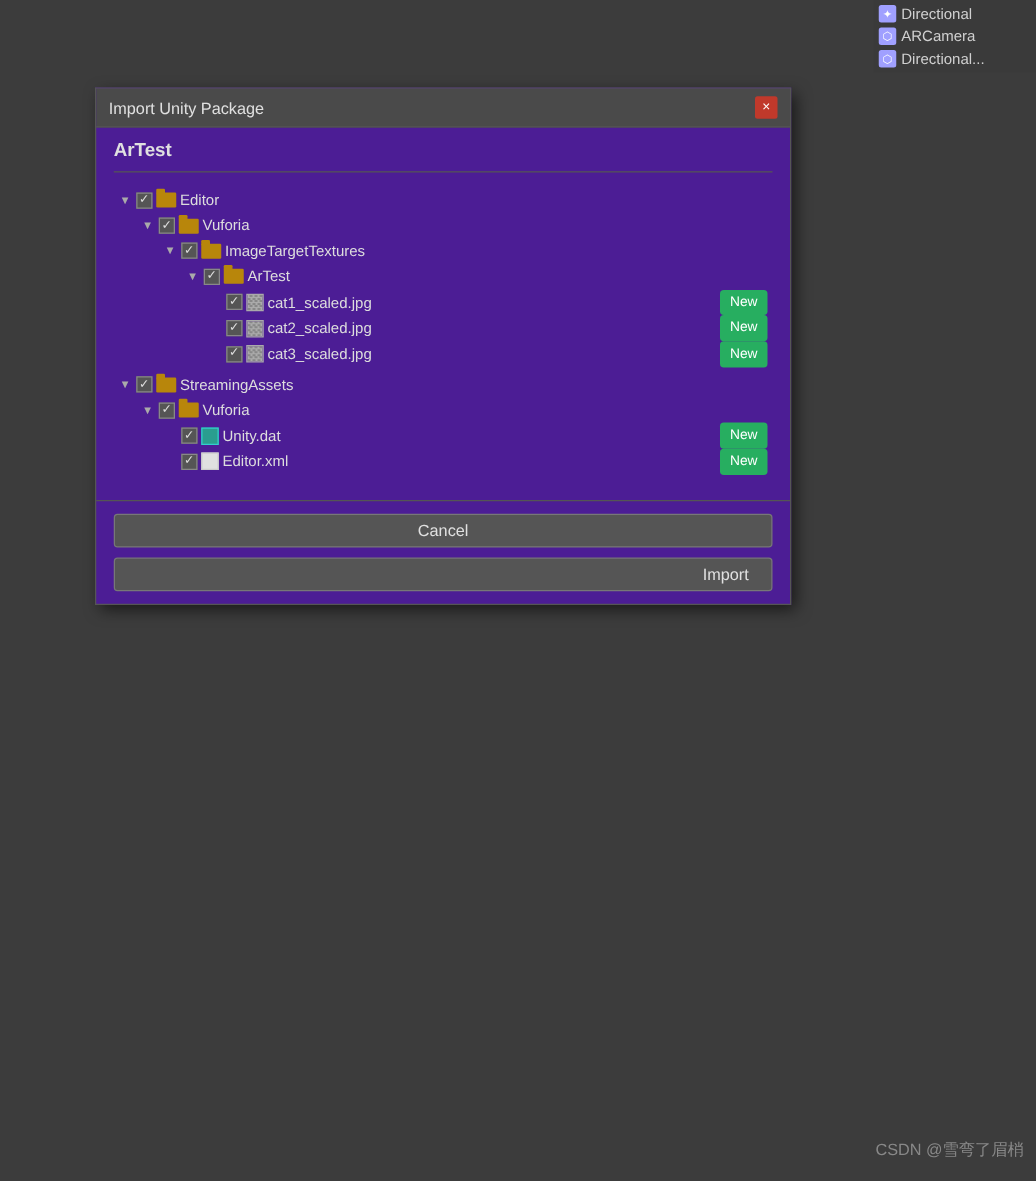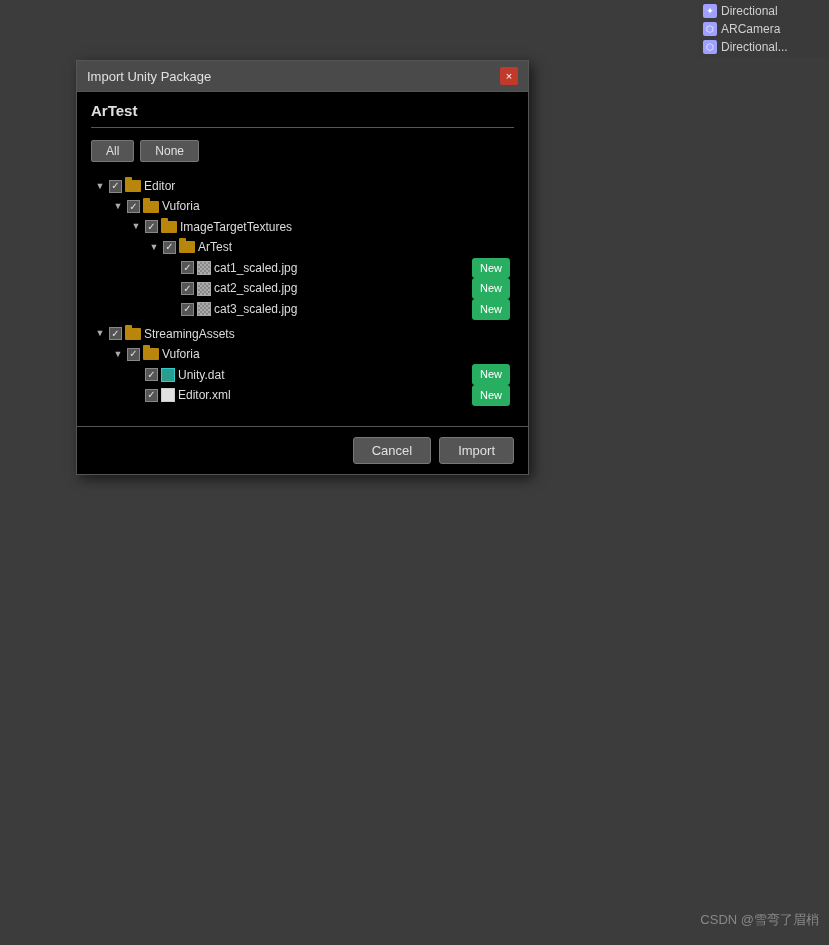--- a/index.html
+++ b/index.html
@@ -44,24 +44,24 @@
       position: absolute;
       bottom: 16px;
       right: 10px;
       color: #888;
       font-size: 13px;
     }
 
     
     .modal-overlay {
       position: absolute;
-      top: 60px;
+      top: 70px;
       left: 76px;
-      width: 453px;
-      background: #000000;
+      width: 557px;
+      background: #4c1d95;
       border: 1px solid #555;
       box-shadow: 4px 4px 12px rgba(0,0,0,0.6);
     }
 
     .modal-titlebar {
       display: flex;
       align-items: center;
       justify-content: space-between;
       background: #4a4a4a;
       border-bottom: 1px solid #555;
@@ -201,20 +201,21 @@
     }
 
     
     .modal-footer {
       display: flex;
       justify-content: flex-end;
       gap: 8px;
       padding: 10px 14px;
       border-top: 1px solid #555;
       margin-top: 10px;
+      flex-direction: column;
     }
     .btn-cancel, .btn-import {
       padding: 5px 18px;
       font-size: 13px;
       cursor: pointer;
       border-radius: 3px;
     }
     .btn-cancel {
       background: #555;
       border: 1px solid #777;
@@ -250,24 +251,20 @@
 <div class="modal-overlay">
 
   <div class="modal-titlebar">
     <span class="modal-title">Import Unity Package</span>
     <button class="close-btn">×</button>
   </div>
 
   <div class="modal-body">
     <div class="package-name">ArTest</div>
 
-    <div class="btn-row">
-      <button class="btn-allnone">All</button>
-      <button class="btn-allnone">None</button>
-    </div>
 
     <div class="tree">
 
       <div class="tree-row">
         <span style="width:0px" class="indent"></span>
         <span class="arrow">▼</span>
         <span class="checkbox checked"></span>
         <span class="folder-icon"></span>
         <span class="item-name">Editor</span>
       </div>

